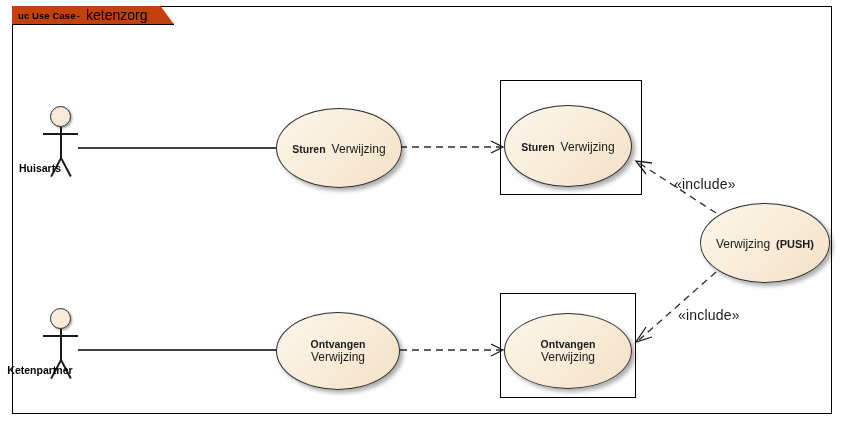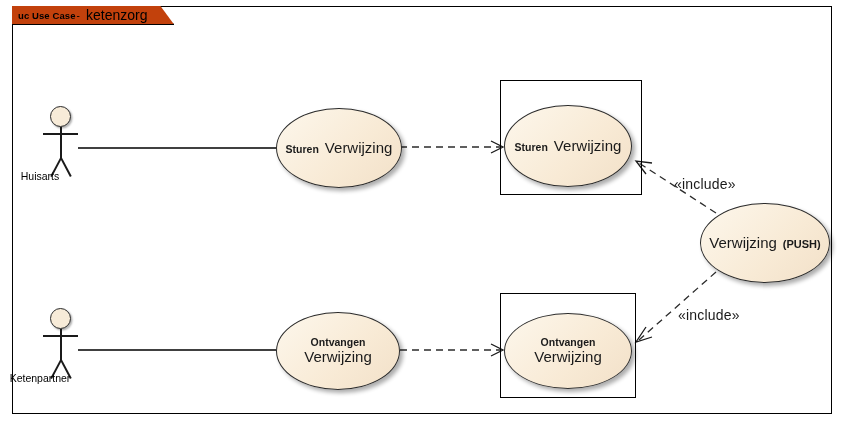--- a/index.html
+++ b/index.html
@@ -90,46 +90,46 @@
   .actor .leg-l {
     left: 20px; top: 52px; width: 1.6px; height: 21px;
     transform-origin: top center; transform: rotate(28deg);
   }
   .actor .leg-r {
     left: 20px; top: 52px; width: 1.6px; height: 21px;
     transform-origin: top center; transform: rotate(-28deg);
   }
   .actor .a-label {
     position: absolute;
-    top: 64px;
+    top: 56px;
     left: 50%;
     transform: translateX(-50%);
     font-size: 10.5px;
-    font-weight: normal;
+    font-weight: bold;
     color: #000000;
     white-space: nowrap;
   }
 
   
   .uc {
     position: absolute;
     border: 1.5px solid #2b2b2b;
     border-radius: 50%;
     background: #faeedd;
     background: linear-gradient(135deg, #fdf7ec 0%, #f8ead5 60%, #f2e0c8 100%);
     box-sizing: border-box;
     display: flex;
     align-items: center;
     justify-content: center;
     text-align: center;
     box-shadow: 3px 3px 4px rgba(0,0,0,.33);
   }
   .uc .uc-txt { line-height: 1.18; padding: 0 6px; }
   .uc .strong { font-size: 10.5px; font-weight: bold; color: #1a1a1a; }
-  .uc .plain  { font-size: 15px; color: #1a1a1a; }
+  .uc .plain  { font-size: 12px; color: #1a1a1a; }
   .uc .small-b{ font-size: 11px; font-weight: bold; color: #1a1a1a; }
   .uc .sp { display: inline-block; width: 6px; }
 
   
   .boundary {
     position: absolute;
     border: 1.4px solid #000000;
     background: transparent;
     box-sizing: border-box;
   }

